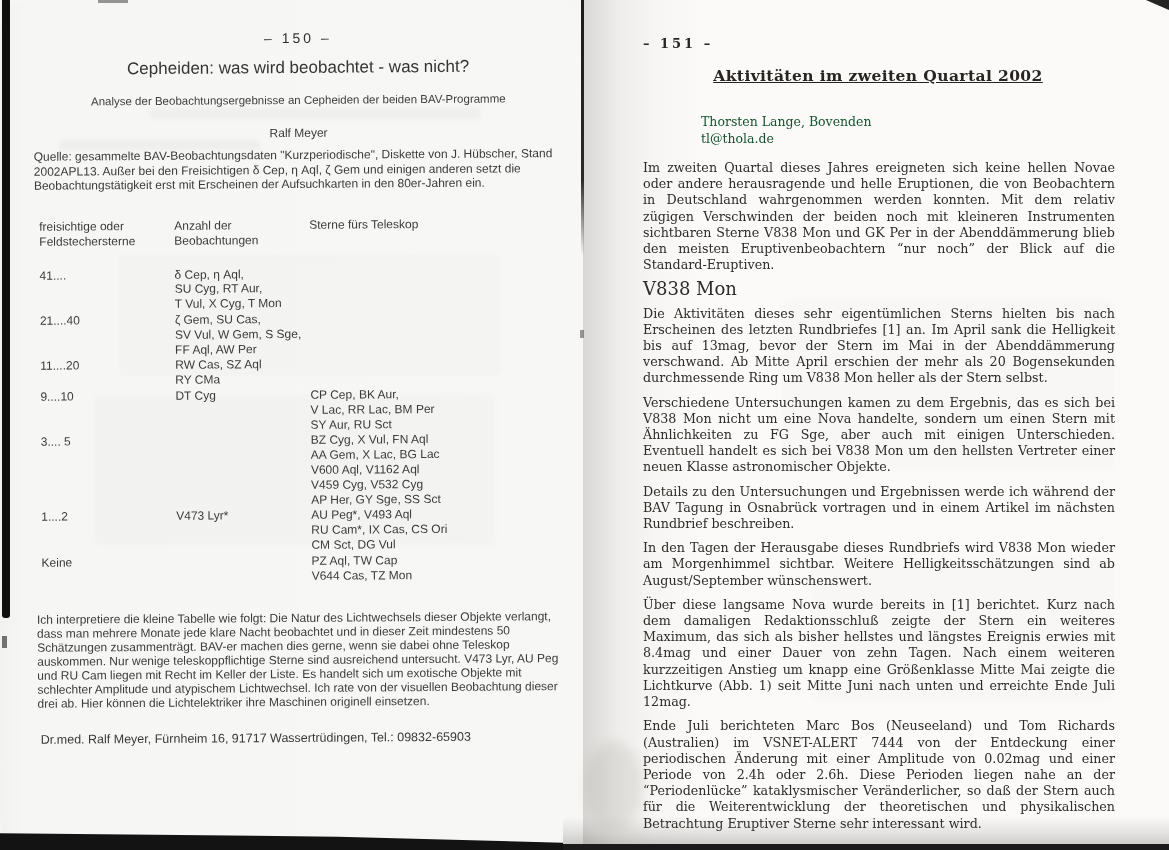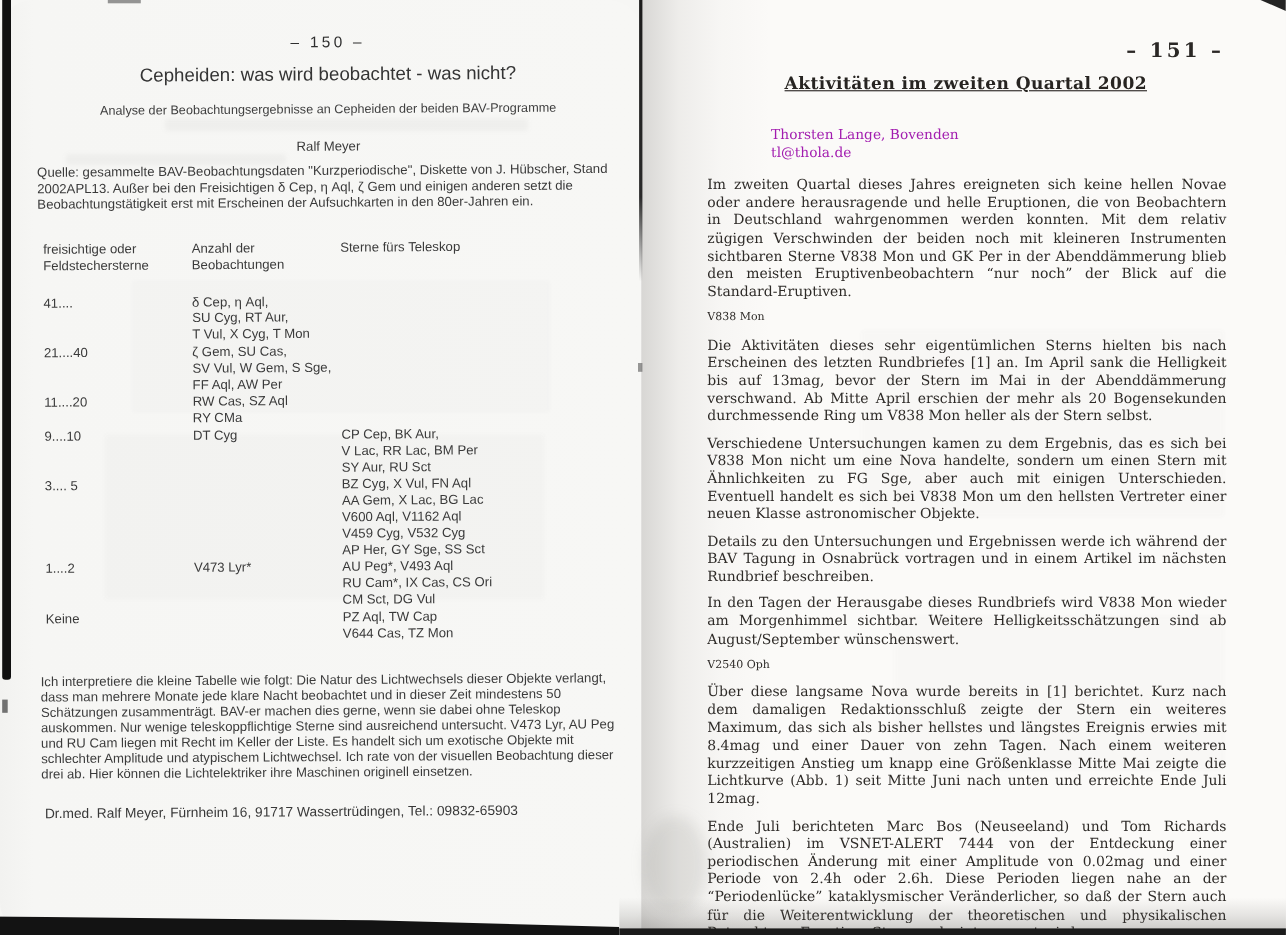--- a/index.html
+++ b/index.html
@@ -27,28 +27,28 @@
   .lp-table{position:absolute;left:40px;top:218px;width:525px;font-size:12px;color:#3a3a3a;}
   .lp-trow{display:grid;grid-template-columns:135px 135px 1fr;margin-bottom:1px;}
   .lp-thead{margin-bottom:19px;}
   .lp-cell div{line-height:14.8px;white-space:nowrap;}
 
   .lp-interp{position:absolute;left:35px;top:611px;width:532px;font-size:12px;line-height:14px;margin:0;color:#3b3b3b;}
   .lp-footer{position:absolute;left:38px;top:731px;width:532px;font-size:12.5px;color:#383838;}
 
   
   .page-right{font-family:"DejaVu Serif","Liberation Serif",serif;color:#2e2b28;}
-  .rp-pagenum{position:absolute;left:60px;top:36px;width:470px;text-align:right;
-     font-size:18px;font-weight:bold;letter-spacing:3px;color:#2a2725;}
+  .rp-pagenum{position:absolute;left:60px;top:36px;width:470px;text-align:left;
+     font-size:13px;font-weight:bold;letter-spacing:3px;color:#2a2725;}
   .rp-title{position:absolute;left:45px;top:66px;width:500px;text-align:center;
      font-size:15.5px;font-weight:bold;letter-spacing:.4px;line-height:20px;margin:0;color:#272421;}
-  .rp-author{position:absolute;left:118px;top:114px;font-size:12.5px;line-height:16.5px;color:#a21caf;}
+  .rp-author{position:absolute;left:118px;top:114px;font-size:12.5px;line-height:16.5px;color:#14532d;}
   .rp-flow{position:absolute;left:60px;top:160px;width:472px;font-size:12.7px;line-height:16.2px;}
   .rp-flow p{margin:0 0 8px 0;text-align:justify;}
-  .rp-flow h4{margin:2px 0 8px 0;font-size:10px;font-weight:500;}
+  .rp-flow h4{margin:2px 0 8px 0;font-size:18px;font-weight:500;}
 
   
   .art{position:absolute;pointer-events:none;}
   .edge-left-strip{left:2px;top:0;width:8px;height:618px;background:#101010;border-radius:0 0 3px 3px;}
   .edge-left-tick{left:2px;top:636px;width:5px;height:12px;background:#3a3a3a;opacity:.7;}
   .edge-top-tick{left:98px;top:0;width:30px;height:3px;background:#444;opacity:.55;}
   .edge-bottom-left{left:0;top:831px;width:563px;height:19px;background:#131313;
      clip-path:polygon(0 12%,60% 30%,100% 62%,100% 100%,0 100%);}
   .edge-bottom-right-shade{left:563px;top:816px;width:606px;height:30px;
      background:linear-gradient(180deg,rgba(0,0,0,0) 0,rgba(90,88,84,.14) 55%,rgba(60,58,55,.25) 100%);}
@@ -202,21 +202,20 @@
       <div>tl@thola.de</div>
     </div>
 
     <div class="rp-flow">
       <p>Im zweiten Quartal dieses Jahres ereigneten sich keine hellen Novae oder andere herausragende und helle Eruptionen, die von Beobachtern in Deutschland wahrgenommen werden konnten. Mit dem relativ zügigen Verschwinden der beiden noch mit kleineren Instrumenten sichtbaren Sterne V838 Mon und GK Per in der Abenddämmerung blieb den meisten Eruptivenbeobachtern “nur noch” der Blick auf die Standard-Eruptiven.</p>
       <h4>V838 Mon</h4>
       <p>Die Aktivitäten dieses sehr eigentümlichen Sterns hielten bis nach Erscheinen des letzten Rundbriefes [1] an. Im April sank die Helligkeit bis auf 13mag, bevor der Stern im Mai in der Abenddämmerung verschwand. Ab Mitte April erschien der mehr als 20 Bogensekunden durchmessende Ring um V838 Mon heller als der Stern selbst.</p>
       <p>Verschiedene Untersuchungen kamen zu dem Ergebnis, das es sich bei V838 Mon nicht um eine Nova handelte, sondern um einen Stern mit Ähnlichkeiten zu FG Sge, aber auch mit einigen Unterschieden. Eventuell handelt es sich bei V838 Mon um den hellsten Vertreter einer neuen Klasse astronomischer Objekte.</p>
       <p>Details zu den Untersuchungen und Ergebnissen werde ich während der BAV Tagung in Osnabrück vortragen und in einem Artikel im nächsten Rundbrief beschreiben.</p>
       <p>In den Tagen der Herausgabe dieses Rundbriefs wird V838 Mon wieder am Morgenhimmel sichtbar. Weitere Helligkeitsschätzungen sind ab August/September wünschenswert.</p>
-      <h4>V2540 Oph</h4>
       <p>Über diese langsame Nova wurde bereits in [1] berichtet. Kurz nach dem damaligen Redaktionsschluß zeigte der Stern ein weiteres Maximum, das sich als bisher hellstes und längstes Ereignis erwies mit 8.4mag und einer Dauer von zehn Tagen. Nach einem weiteren kurzzeitigen Anstieg um knapp eine Größenklasse Mitte Mai zeigte die Lichtkurve (Abb. 1) seit Mitte Juni nach unten und erreichte Ende Juli 12mag.</p>
       <p>Ende Juli berichteten Marc Bos (Neuseeland) und Tom Richards (Australien) im VSNET-ALERT 7444 von der Entdeckung einer periodischen Änderung mit einer Amplitude von 0.02mag und einer Periode von 2.4h oder 2.6h. Diese Perioden liegen nahe an der “Periodenlücke” kataklysmischer Veränderlicher, so daß der Stern auch für die Weiterentwicklung der theoretischen und physikalischen Betrachtung Eruptiver Sterne sehr interessant wird.</p>
 
     </div>
   </div>
 
   <div class="art edge-left-strip"></div>
   <div class="art edge-left-tick"></div>
   <div class="art edge-top-tick"></div>
   <div class="art spine-line-top"></div>

